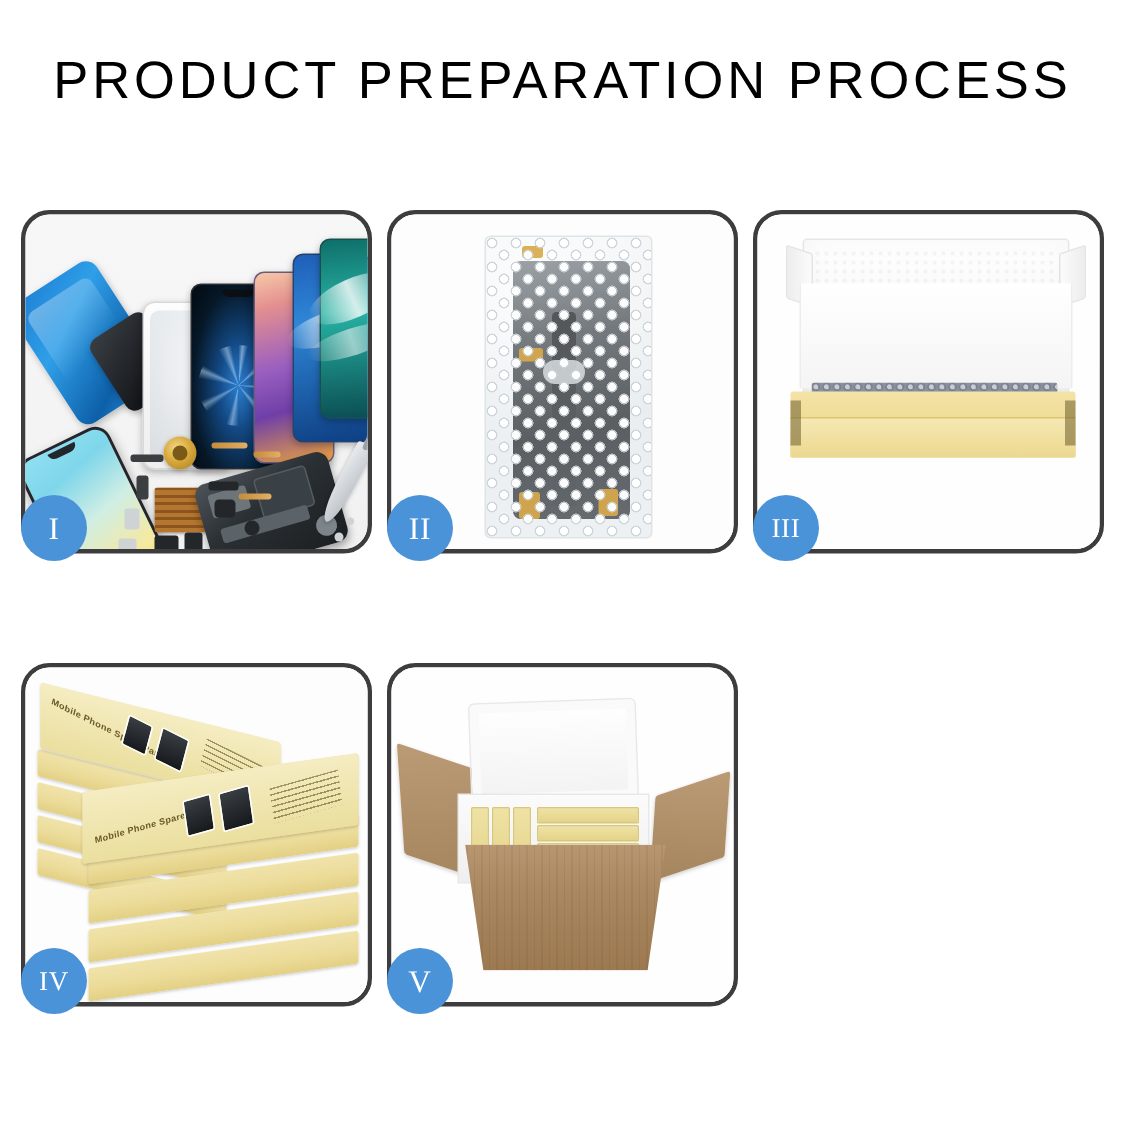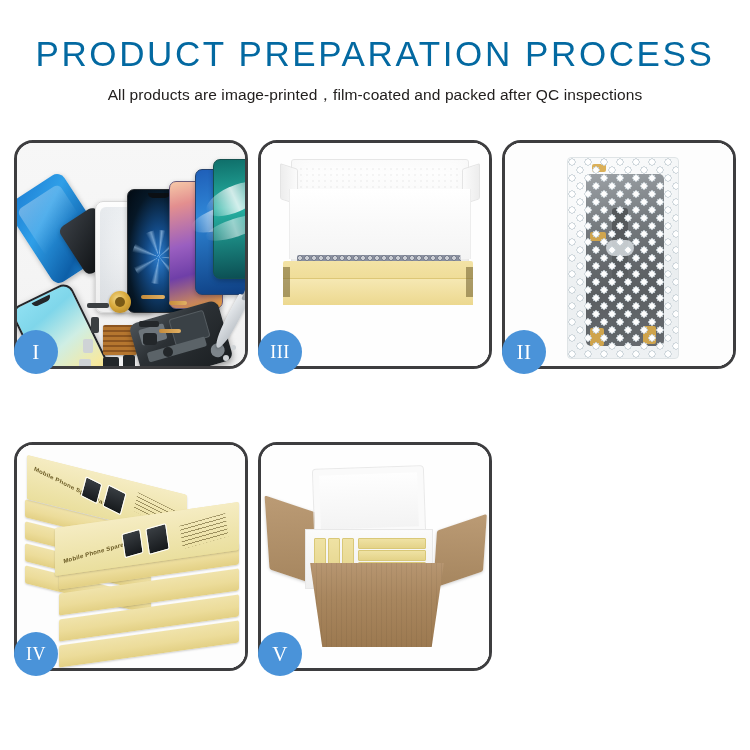--- a/index.html
+++ b/index.html
@@ -18,21 +18,21 @@
   
   .header {
     text-align: center;
     padding-top: 36px;
   }
   .page-title {
     font-family: "Liberation Sans", sans-serif;
     font-size: 35px;
     font-weight: 400;
     letter-spacing: 2.6px;
-    color: #0369a1;
+    color: #000000;
     line-height: 1;
     white-space: nowrap;
   }
   .page-subtitle {
     margin-top: 14px;
     font-family: "Liberation Sans", sans-serif;
     font-size: 15.5px;
     font-weight: 400;
     color: #23201f;
     letter-spacing: 0.1px;
@@ -436,21 +436,20 @@
   }
   .tab{
     position:absolute; background:#a2814f; opacity:.75; border-radius:1px;
   }
 </style>
 </head>
 <body>
 
 <div class="header">
   <div class="page-title">PRODUCT PREPARATION PROCESS</div>
-  <div class="page-subtitle">All products are image-printed，film-coated and packed after QC inspections</div>
 </div>
 
 <div class="grid">
 
   <div class="panel">
     <div class="panel-inner">
       <div class="p1">
 
         <div class="pf pf1"></div>
         <div class="pf1b"></div>
@@ -504,41 +503,20 @@
         <div class="part light" style="left:206px;top:212px;width:6px;height:6px;border-radius:50%;"></div>
         <div class="part light" style="left:214px;top:202px;width:5px;height:5px;border-radius:50%;"></div>
       </div>
     </div>
     <div class="panel-clip"></div>
     <div class="badge">I</div>
   </div>
 
   <div class="panel">
     <div class="panel-inner">
-      <div class="p3">
-        <div class="lid">
-          <div class="foamtex"></div>
-          <div class="flapL"></div>
-          <div class="flapR"></div>
-        </div>
-        <div class="liner"></div>
-        <div class="fillwrap"></div>
-        <div class="traybase">
-          <div class="front"></div>
-          <div class="cornerL"></div>
-          <div class="cornerR"></div>
-        </div>
-      </div>
-    </div>
-    <div class="panel-clip"></div>
-    <div class="badge wide">III</div>
-  </div>
-
-  <div class="panel">
-    <div class="panel-inner">
       <div class="p2">
         <div class="bagwrap">
           <div class="bag">
             <div class="innerpart">
               <div class="strip"></div>
               <div class="conn"></div>
             </div>
             <div class="tape" style="left:24px;top:6px;width:14px;height:8px;"></div>
             <div class="tape" style="left:22px;top:74px;width:16px;height:9px;"></div>
             <div class="tape" style="left:22px;bottom:12px;width:14px;height:18px;"></div>
@@ -548,20 +526,41 @@
           </div>
         </div>
       </div>
     </div>
     <div class="panel-clip"></div>
     <div class="badge">II</div>
   </div>
 
   <div class="panel">
     <div class="panel-inner">
+      <div class="p3">
+        <div class="lid">
+          <div class="foamtex"></div>
+          <div class="flapL"></div>
+          <div class="flapR"></div>
+        </div>
+        <div class="liner"></div>
+        <div class="fillwrap"></div>
+        <div class="traybase">
+          <div class="front"></div>
+          <div class="cornerL"></div>
+          <div class="cornerR"></div>
+        </div>
+      </div>
+    </div>
+    <div class="panel-clip"></div>
+    <div class="badge wide">III</div>
+  </div>
+
+  <div class="panel">
+    <div class="panel-inner">
       <div class="p4">
         <div class="stack">
 
           <div class="sbox" style="left:0px;top:52px;width:126px;height:18px;transform:skewY(14deg);"></div>
           <div class="sbox" style="left:0px;top:74px;width:126px;height:18px;transform:skewY(14deg);"></div>
           <div class="sbox" style="left:0px;top:96px;width:126px;height:18px;transform:skewY(14deg);"></div>
           <div class="sbox" style="left:0px;top:118px;width:126px;height:18px;transform:skewY(14deg);"></div>
 
           <div class="sbox" style="left:34px;top:92px;width:180px;height:22px;transform:skewY(-8deg);"></div>
           <div class="sbox" style="left:34px;top:118px;width:180px;height:22px;transform:skewY(-8deg);"></div>

